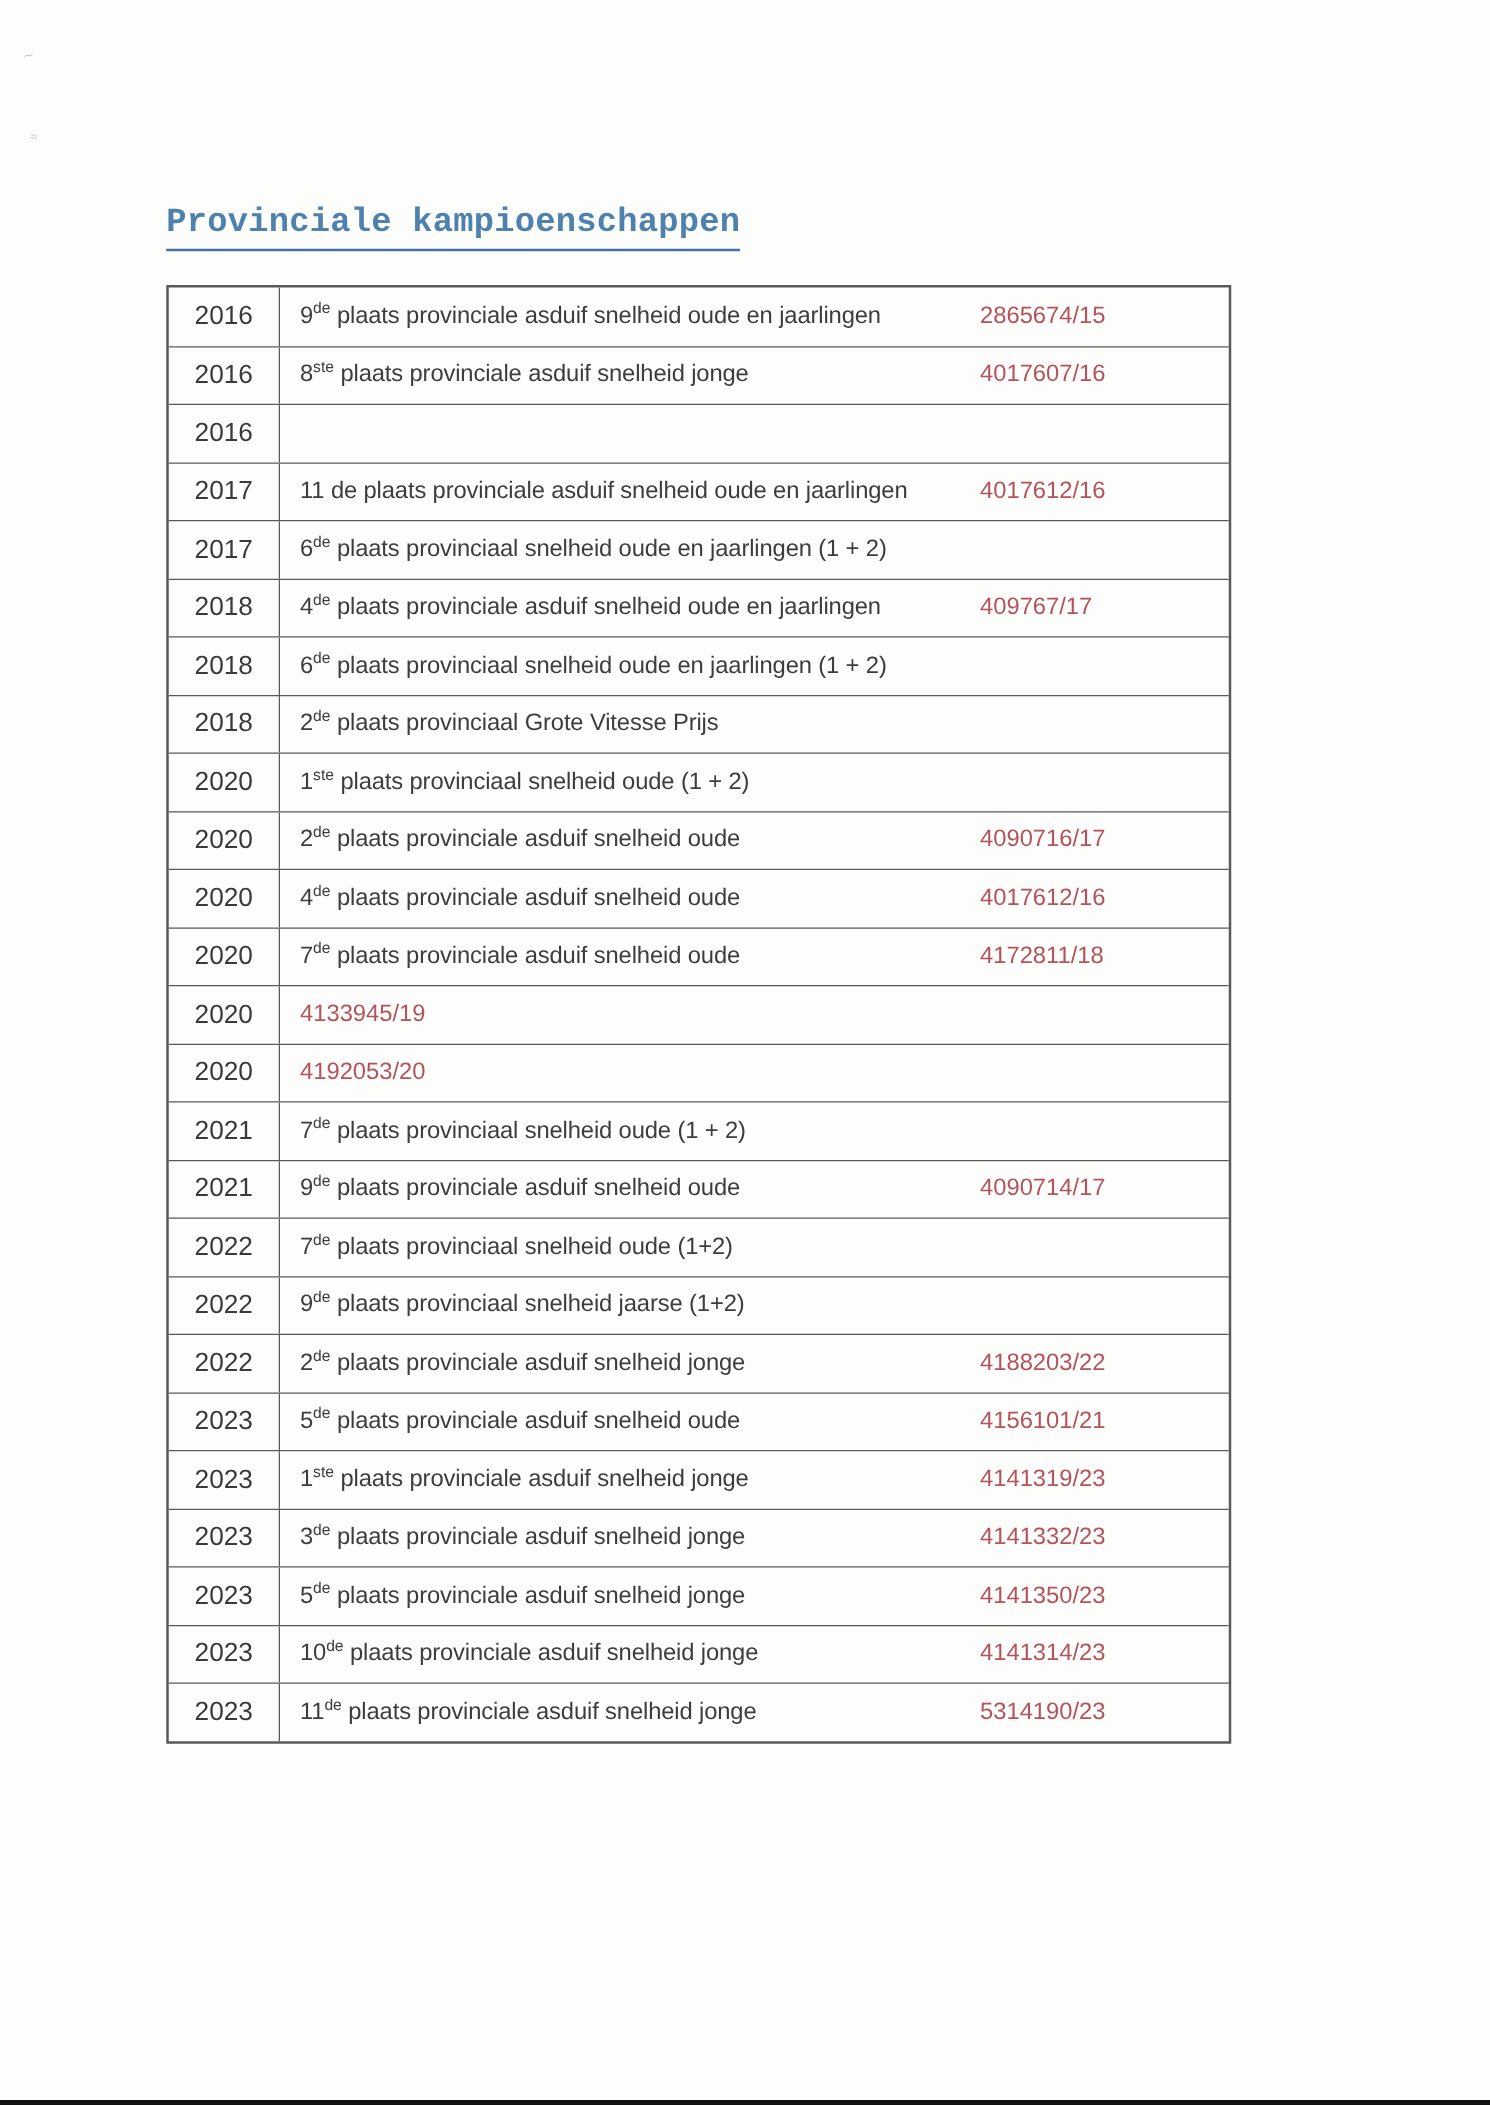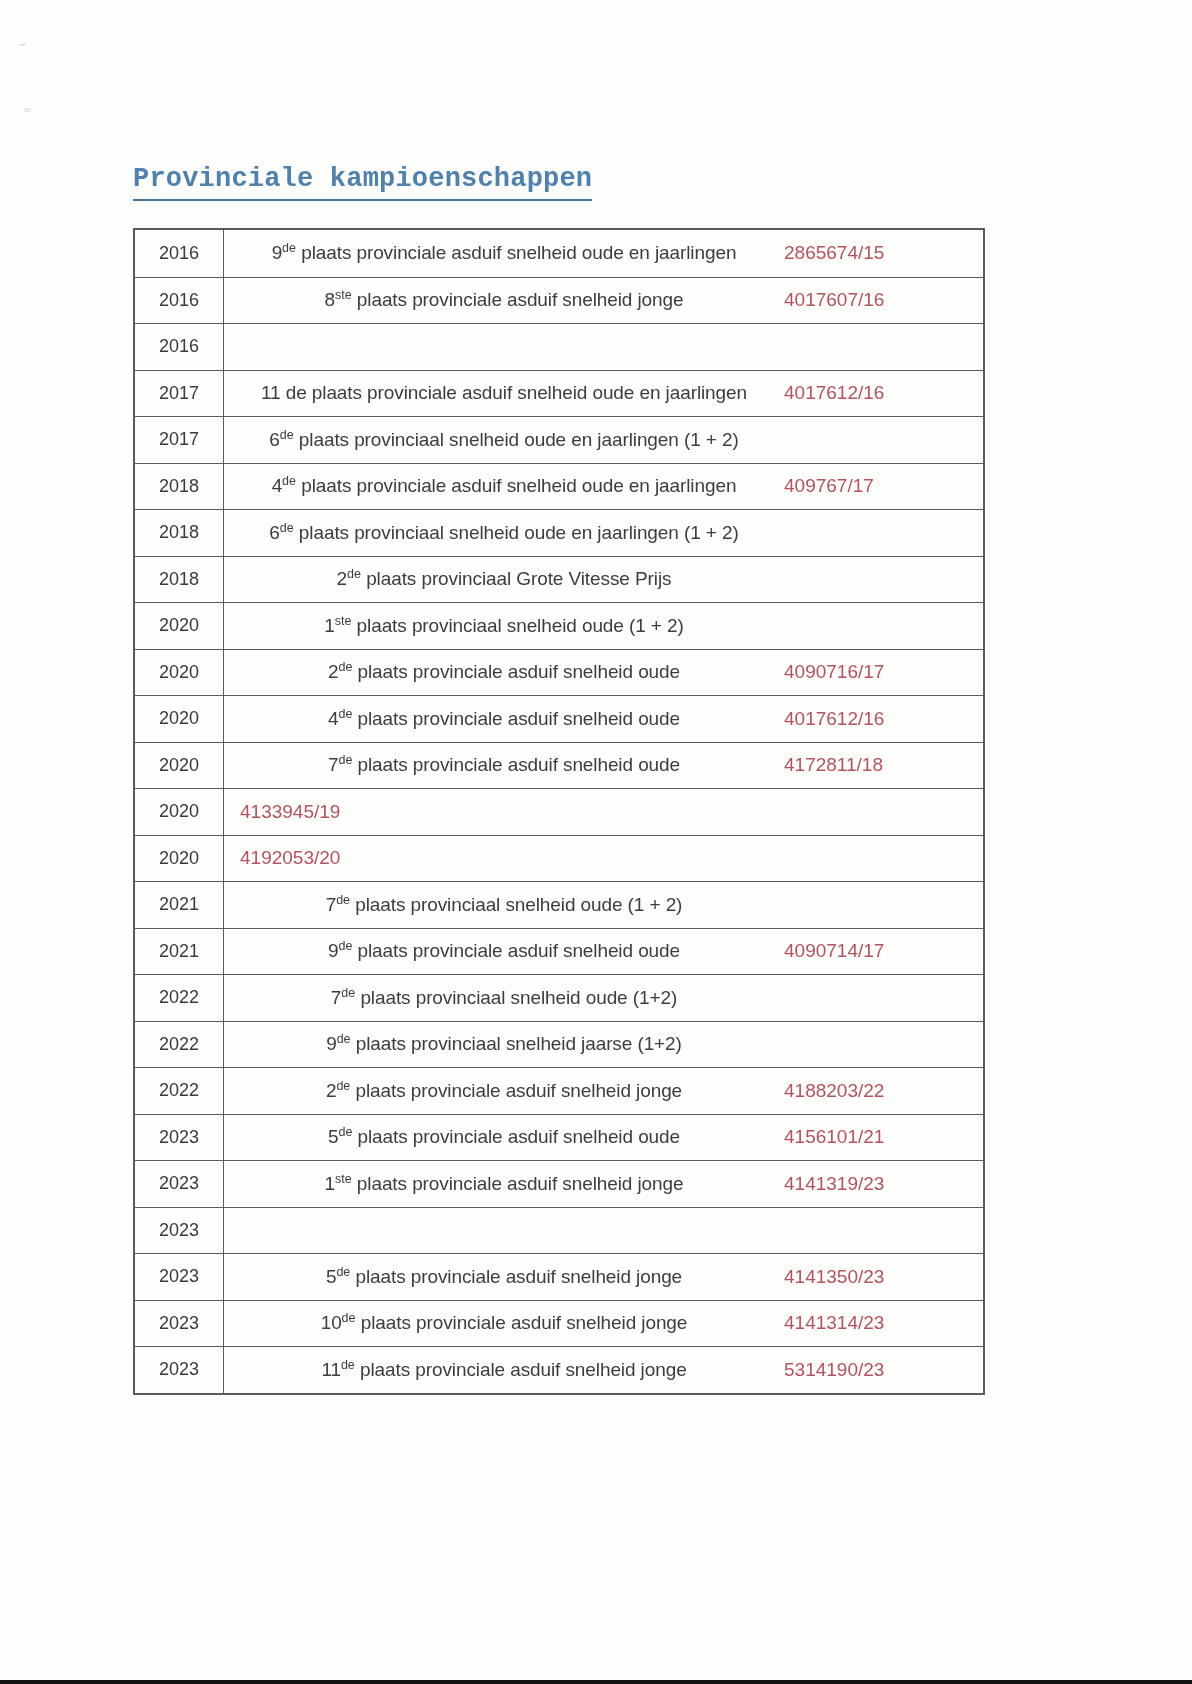--- a/index.html
+++ b/index.html
@@ -42,38 +42,37 @@
     box-sizing:border-box;
     border-top:1.5px solid var(--border-color);
     align-items:stretch;
   }
   .row:first-child{border-top:none;}
   .cell-year{
     width:89px;
     flex:none;
     border-right:1.7px solid var(--border-color);
     display:flex;align-items:center;justify-content:center;
-    font-size:18px;
+    font-size:21px;
     box-sizing:border-box;
     color:#3a3a3a;
   }
   .cell-main{
     flex:1;
     display:flex;
     align-items:center;
     min-width:0;
   }
   .desc{
     flex:1;
     min-width:0;
     white-space:nowrap;
     padding-left:16px;
     font-size:19px;
     letter-spacing:-0.1px;
-    text-align:center;
   }
   .desc sup{
     font-size:12.5px;
     line-height:0;
     vertical-align:super;
     letter-spacing:0;
   }
   .ring{
     width:215px;
     flex:none;
@@ -310,20 +309,24 @@
     <div class="cell-main">
       <div class="desc"><span>1</span><sup>ste</sup><span> plaats provinciale asduif snelheid jonge</span></div>
       <div class="ring">4141319/23</div>
     </div>
   </div>
 
   <div class="row">
     <div class="cell-year">
       <span>2023</span>
     </div>
+    <div class="cell-main">
+      <div class="desc"><span>3</span><sup>de</sup><span> plaats provinciale asduif snelheid jonge</span></div>
+      <div class="ring">4141332/23</div>
+    </div>
   </div>
 
   <div class="row">
     <div class="cell-year">
       <span>2023</span>
     </div>
     <div class="cell-main">
       <div class="desc"><span>5</span><sup>de</sup><span> plaats provinciale asduif snelheid jonge</span></div>
       <div class="ring">4141350/23</div>
     </div>

